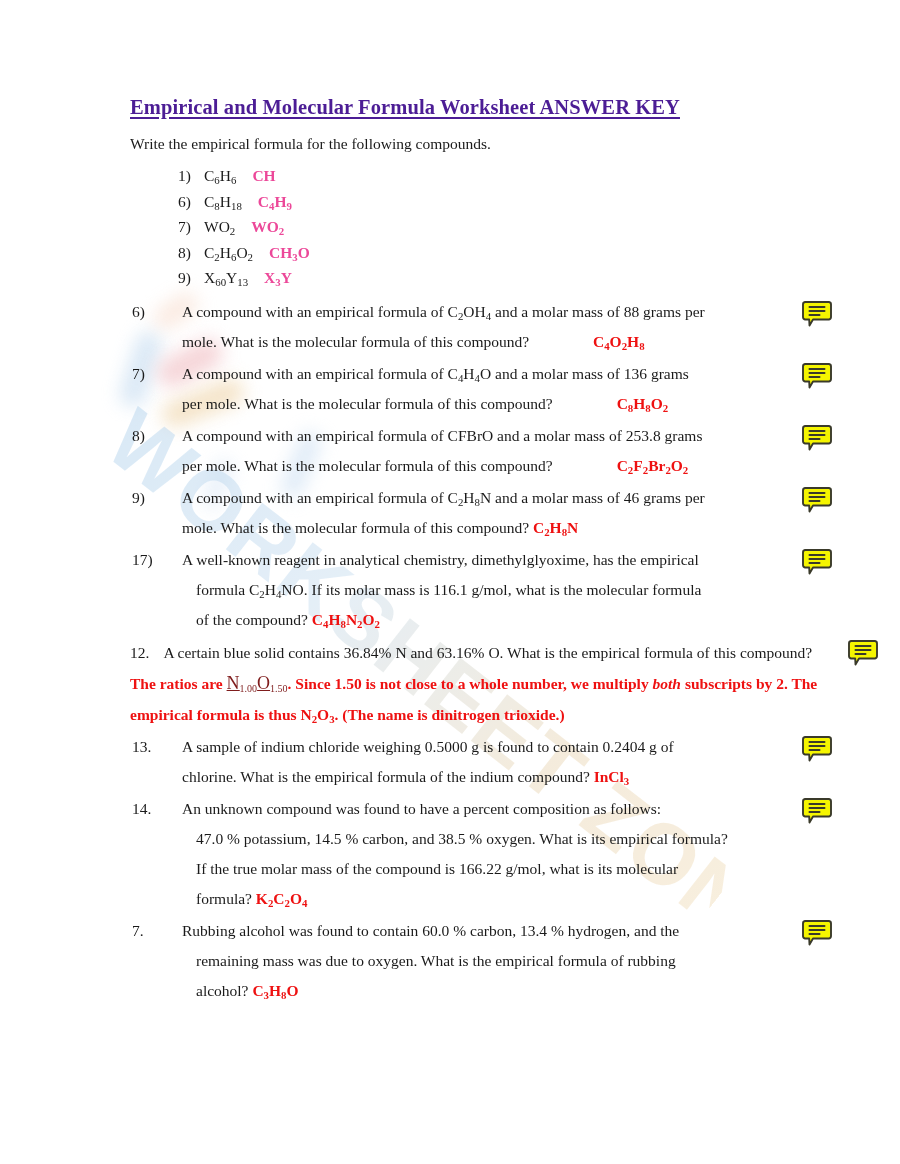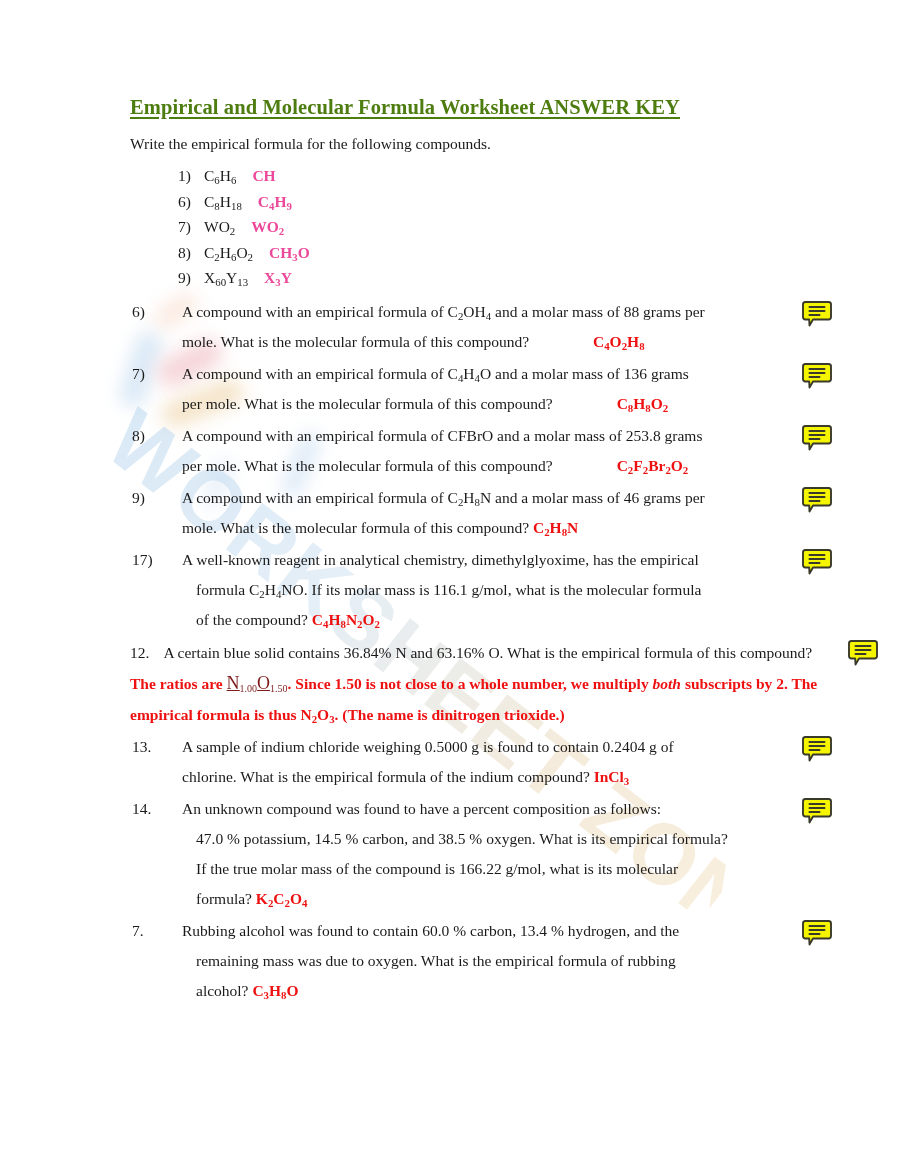--- a/index.html
+++ b/index.html
@@ -52,21 +52,21 @@
   .blob-f { left: 208px; top: 458px;  width: 20px; height: 52px;  background: #cfe0f3; opacity:.45; transform: rotate(20deg); border-radius: 10px;}
 
   
   #sheet {
     position: relative;
     z-index: 2;
     padding: 96px 60px 0 130px;
   }
 
   .doc-title {
-    color: #4d7c0f;
+    color: #4c1d95;
     font-weight: 700;
     font-size: 20.5px;
     text-decoration: underline;
     text-underline-offset: 3px;
     margin: 0 0 16px 0;
     letter-spacing: .1px;
   }
 
   .instruction {
     font-size: 15.5px;

